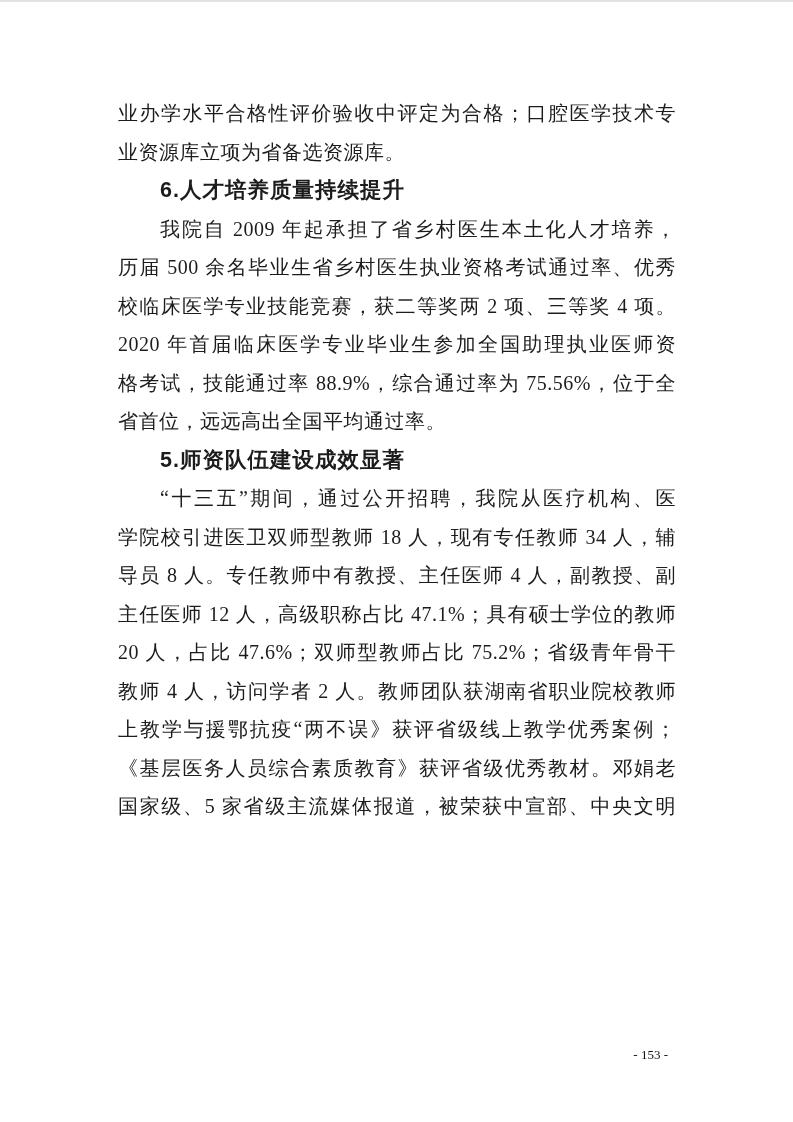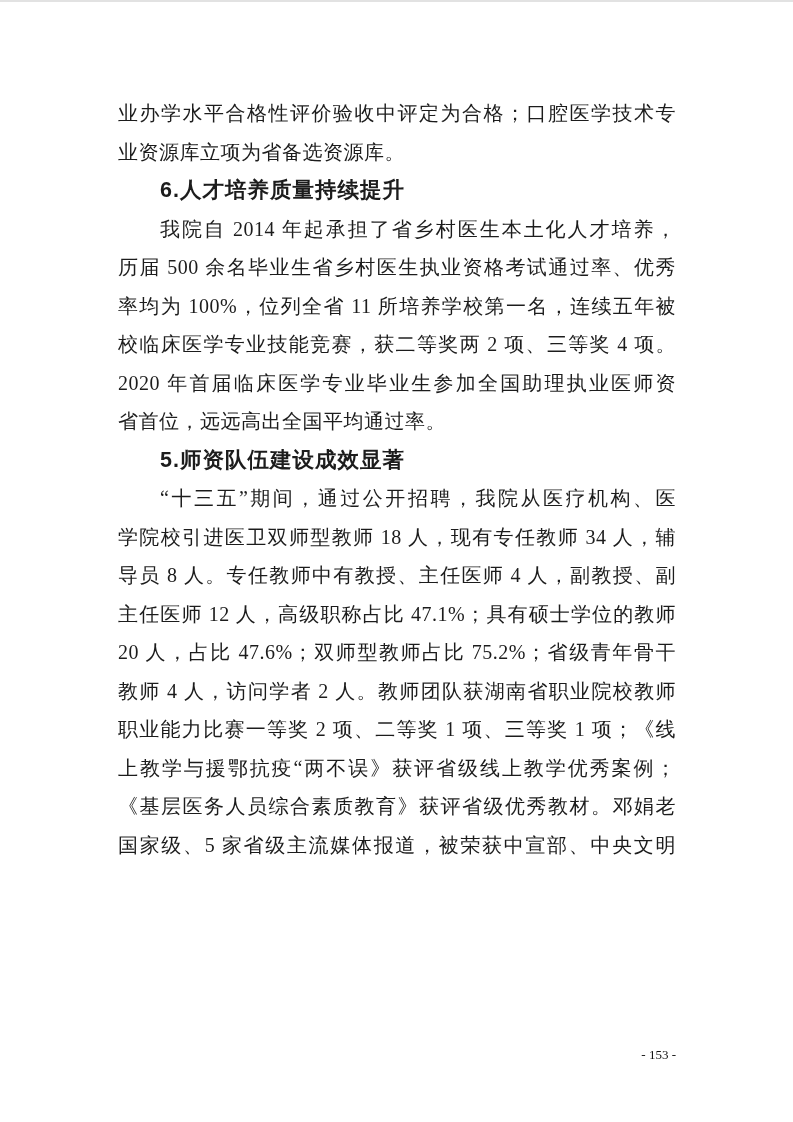--- a/index.html
+++ b/index.html
@@ -38,56 +38,55 @@
   .heading {
     font-family: "Liberation Sans", "DejaVu Sans", sans-serif;
     font-weight: bold;
     font-size: 21.5px;
     text-align-last: left;
     letter-spacing: 1px;
   }
   .footer {
     position: absolute;
     top: 1046px;
-    left: 118px;
+    left: 110px;
     width: 558px;
     text-align: right;
     font-size: 13px;
     line-height: 18px;
     color: #111111;
     font-family: "Liberation Serif", "DejaVu Serif", serif;
   }
 </style>
 </head>
 <body>
 
 <div class="page-top-edge"></div>
 
 <div class="doc">
 
   <div class="line">业办学水平合格性评价验收中评定为合格；口腔医学技术专</div>
   <div class="line last">业资源库立项为省备选资源库。</div>
 
   <div class="line heading indent">6.人才培养质量持续提升</div>
 
-  <div class="line indent">我院自 2014 年起承担了省乡村医生本土化人才培养，</div>
+  <div class="line indent">我院自 2009 年起承担了省乡村医生本土化人才培养，</div>
   <div class="line">历届 500 余名毕业生省乡村医生执业资格考试通过率、优秀</div>
-  <div class="line">率均为 100%，位列全省 11 所培养学校第一名，连续五年被</div>
   <div class="line">校临床医学专业技能竞赛，获二等奖两 2 项、三等奖 4 项。</div>
   <div class="line">2020 年首届临床医学专业毕业生参加全国助理执业医师资</div>
+  <div class="line">格考试，技能通过率 88.9%，综合通过率为 75.56%，位于全</div>
   <div class="line last">省首位，远远高出全国平均通过率。</div>
 
   <div class="line heading indent">5.师资队伍建设成效显著</div>
 
   <div class="line indent">“十三五”期间，通过公开招聘，我院从医疗机构、医</div>
   <div class="line">学院校引进医卫双师型教师 18 人，现有专任教师 34 人，辅</div>
   <div class="line">导员 8 人。专任教师中有教授、主任医师 4 人，副教授、副</div>
   <div class="line">主任医师 12 人，高级职称占比 47.1%；具有硕士学位的教师</div>
   <div class="line">20 人，占比 47.6%；双师型教师占比 75.2%；省级青年骨干</div>
   <div class="line">教师 4 人，访问学者 2 人。教师团队获湖南省职业院校教师</div>
-  <div class="line">职业能力比赛一等奖 2 项、二等奖 1 项、三等奖 1 项；《线</div>
   <div class="line">上教学与援鄂抗疫“两不误》获评省级线上教学优秀案例；</div>
   <div class="line">《基层医务人员综合素质教育》获评省级优秀教材。邓娟老</div>
   <div class="line">国家级、5 家省级主流媒体报道，被荣获中宣部、中央文明</div>
 
 </div>
 
 <div class="footer">- 153 -</div>
 
 </body></html>

